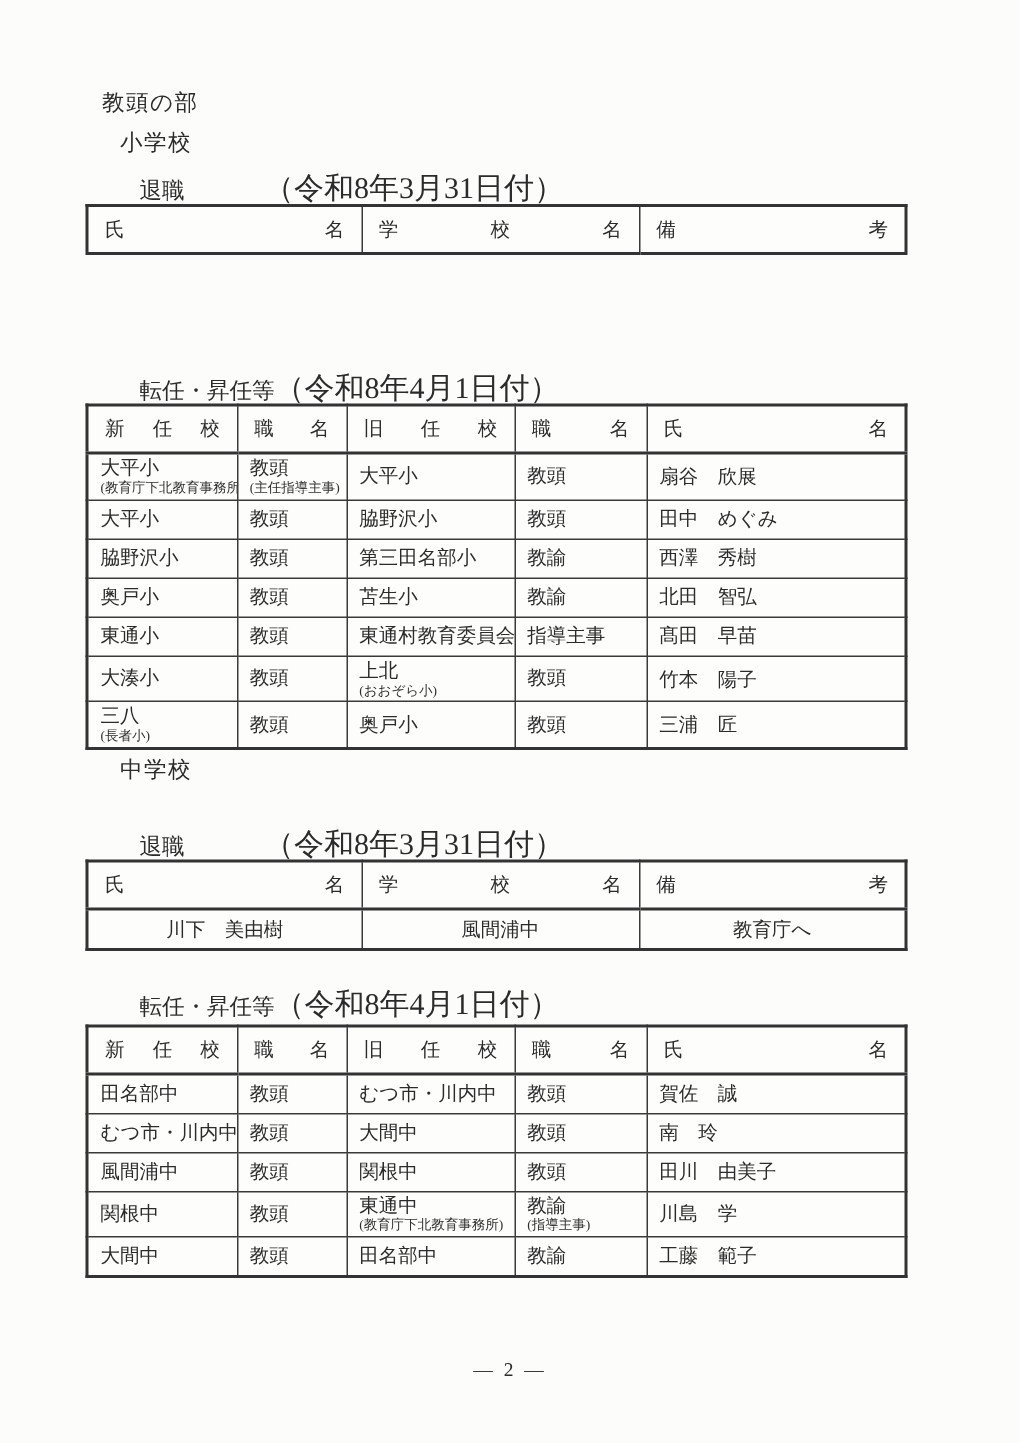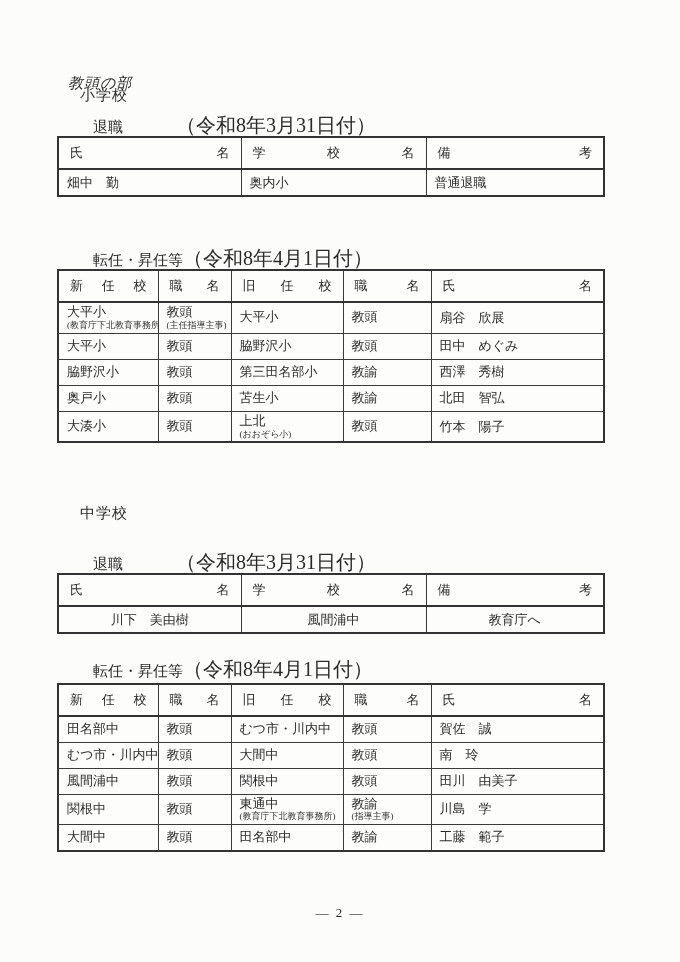--- a/index.html
+++ b/index.html
@@ -4,21 +4,21 @@
 <style>
   html,body{margin:0;padding:0;}
   body{
     width:680px;height:962px;
     background:#f6f6f4;
     font-family:"Liberation Serif","DejaVu Serif",serif;
     color:#2b2b2b;
     -webkit-font-smoothing:antialiased;
   }
   .page{position:relative;width:680px;height:962px;background:#fcfcfa;overflow:hidden;}
-  .doc-title{position:absolute;left:68px;top:74px;font-size:15px;letter-spacing:1px;font-style:italic;}
+  .doc-title{position:absolute;left:68px;top:59px;font-size:15px;letter-spacing:1px;}
   .level-heading{position:absolute;font-size:15px;letter-spacing:1px;}
   .pos-elem-heading{left:80px;top:86px;}
   .pos-jr-heading{left:80px;top:504px;}
   .sub-line{position:absolute;font-size:15px;white-space:nowrap;}
   .pos-elem-retire-line{left:93px;top:112px;}
   .pos-elem-transfer-line{left:93px;top:245px;}
   .pos-jr-retire-line{left:93px;top:549px;}
   .pos-jr-transfer-line{left:93px;top:656px;}
   .sub-label{display:inline-block;}
   .retire-gap .sub-label{width:83px;}
@@ -79,25 +79,20 @@
         <col class="c-note1">
       </colgroup>
     <thead>
       <tr>
         <th>氏 名</th>
         <th>学 校 名</th>
         <th>備 考</th>
       </tr>
     </thead>
     <tbody>
-      <tr>
-        <td>畑中　勤</td>
-        <td>奥内小</td>
-        <td>普通退職</td>
-      </tr>
     </tbody>
   </table>
 
   <div class="sub-line pos-elem-transfer-line">
     <span class="sub-label">転任・昇任等</span><span class="sub-date">（令和8年4月1日付）</span>
   </div>
 
   <table class="t2 pos-t2">
     <colgroup>
         <col class="c-new">
@@ -173,33 +168,64 @@
         <td>
             <span class="main">苫生小</span>
           </td>
         <td>
             <span class="main">教諭</span>
           </td>
         <td>北田　智弘</td>
       </tr>
       <tr>
         <td>
+            <span class="main">東通小</span>
+          </td>
+        <td>
+            <span class="main">教頭</span>
+          </td>
+        <td>
+            <span class="main">東通村教育委員会</span>
+          </td>
+        <td>
+            <span class="main">指導主事</span>
+          </td>
+        <td>髙田　早苗</td>
+      </tr>
+      <tr>
+        <td>
             <span class="main">大湊小</span>
           </td>
         <td>
             <span class="main">教頭</span>
           </td>
         <td>
             <span class="main">上北</span>
             <span class="sub">(おおぞら小)</span>
           </td>
         <td>
             <span class="main">教頭</span>
           </td>
         <td>竹本　陽子</td>
+      </tr>
+      <tr>
+        <td>
+            <span class="main">三八</span>
+            <span class="sub">(長者小)</span>
+          </td>
+        <td>
+            <span class="main">教頭</span>
+          </td>
+        <td>
+            <span class="main">奥戸小</span>
+          </td>
+        <td>
+            <span class="main">教頭</span>
+          </td>
+        <td>三浦　匠</td>
       </tr>
     </tbody>
   </table>
 
   <div class="level-heading pos-jr-heading">中学校</div>
 
   <div class="sub-line retire-gap pos-jr-retire-line">
     <span class="sub-label">退職</span><span class="sub-date">（令和8年3月31日付）</span>
   </div>
 

